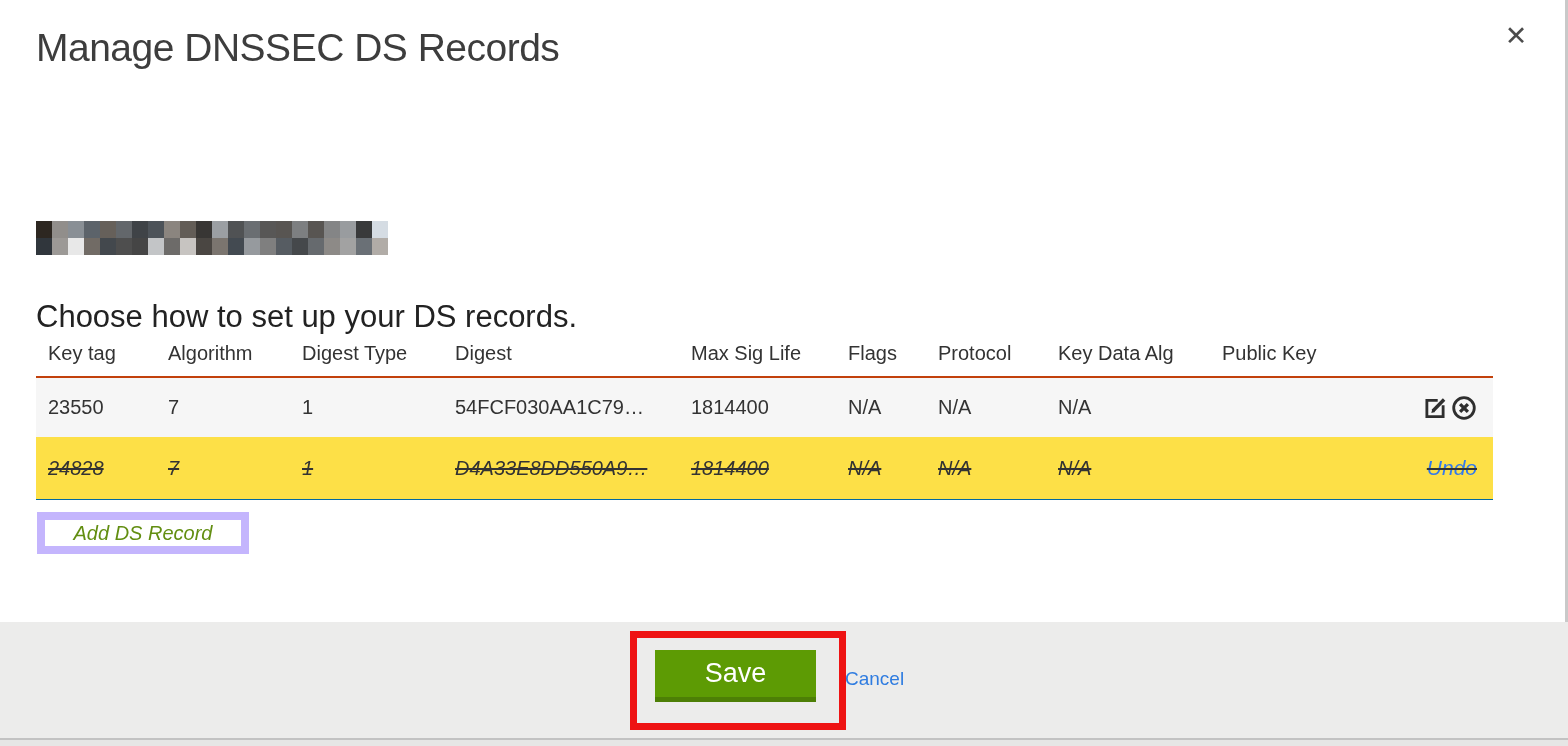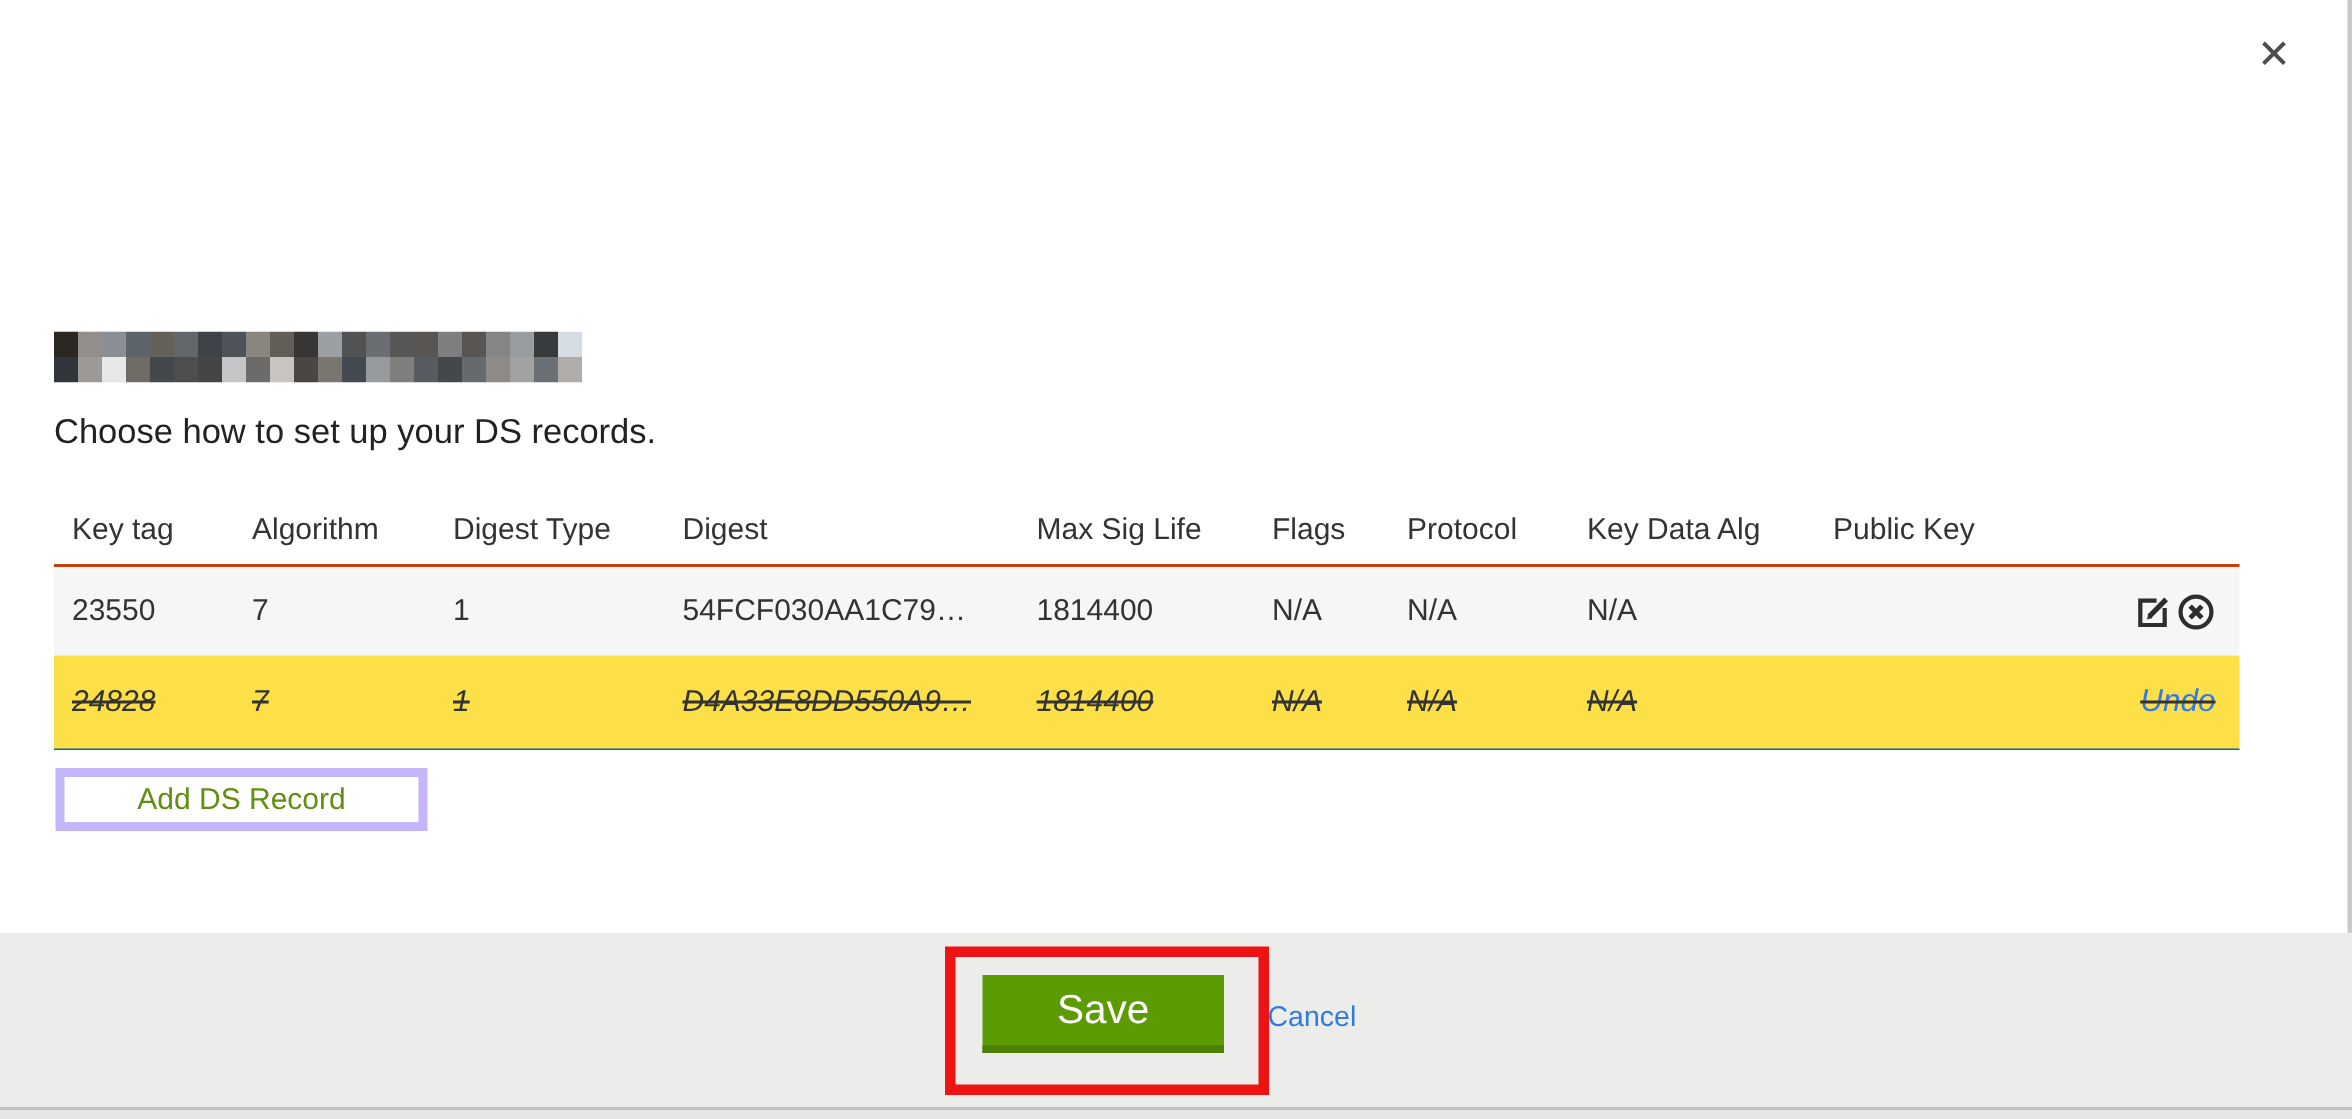--- a/index.html
+++ b/index.html
@@ -31,22 +31,22 @@
   }
   .mosaic {
     position:absolute; left:36px; top:221px;
     width:352px; height:34px;
     display:grid;
     grid-template-columns:repeat(22,16px);
     grid-template-rows:repeat(2,17px);
     overflow:hidden;
   }
   .instruction {
-    position:absolute; left:36px; top:274px;
-    font-size:23px; color:#222;
+    position:absolute; left:36px; top:299px;
+    font-size:31px; color:#222;
   }
   .ds-table {
     position:absolute; left:36px; top:330px;
     width:1457px;
   }
   .trow {
     display:grid;
     grid-template-columns:120px 134px 153px 236px 157px 90px 120px 164px 190px 93px;
     align-items:center;
   }
@@ -68,27 +68,28 @@
   .actions-cell {
     display:flex; justify-content:flex-end; align-items:flex-start;
     gap:3px; padding-right:16px;
   }
   .icon-btn { cursor:pointer; display:inline-flex; }
   .undo-link {
     font-size:21px; color:#3379ec; text-decoration:none; cursor:pointer;
   }
   .add-btn {
     position:absolute; left:37px; top:512px;
-    width:248px; height:42px;
+    width:212px; height:42px;
     background:#ffffff;
-    border:6px solid #c4b5fd;
+    border:8px solid #c4b5fd;
     color:#628e11;
     font-size:20px;
     font-family:inherit;
     cursor:pointer;
+    font-style:italic;
   }
   .footer {
     position:absolute; left:0; top:622px;
     width:1568px; height:116px;
     background:#ececeb;
   }
   .bottom-edge {
     position:absolute; left:0; top:738px;
     width:1568px; height:8px;
     background:#e6e6e5;
@@ -115,20 +116,21 @@
     width:216px; height:99px;
     border:7px solid #ee1313;
     pointer-events:none;
   }
 </style>
 </head>
 <body>
 
 <div class="page">
 
+  <div class="title">Manage DNSSEC DS Records</div>
 
   <div class="close">✕</div>
 
   <div class="mosaic">
       <div style="background: rgb(45, 39, 33);"></div>
       <div style="background: rgb(145, 142, 139);"></div>
       <div style="background: rgb(137, 143, 149);"></div>
       <div style="background: rgb(92, 99, 106);"></div>
       <div style="background: rgb(102, 96, 90);"></div>
       <div style="background: rgb(99, 103, 107);"></div>

